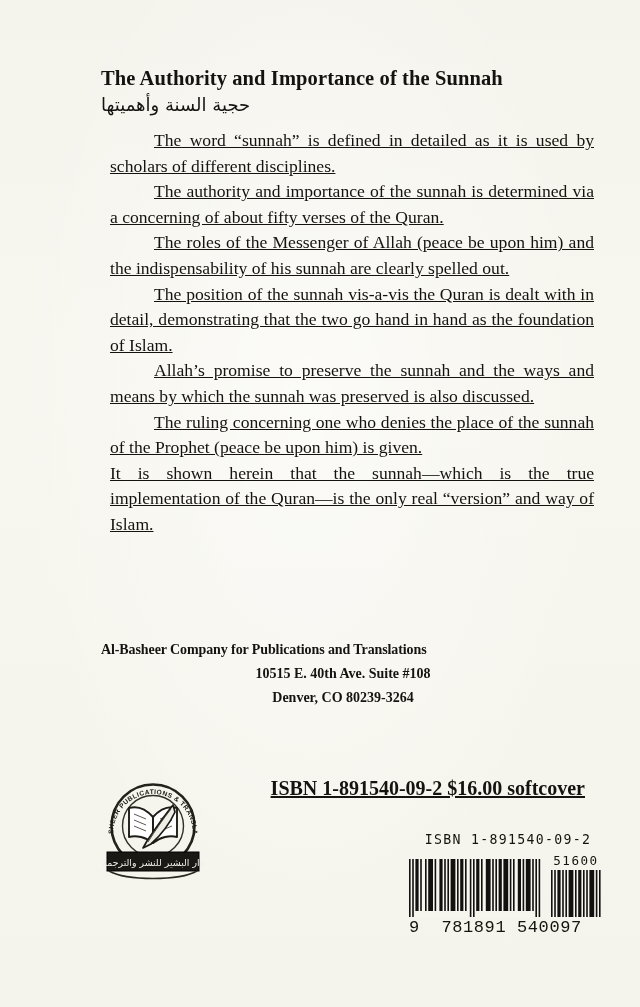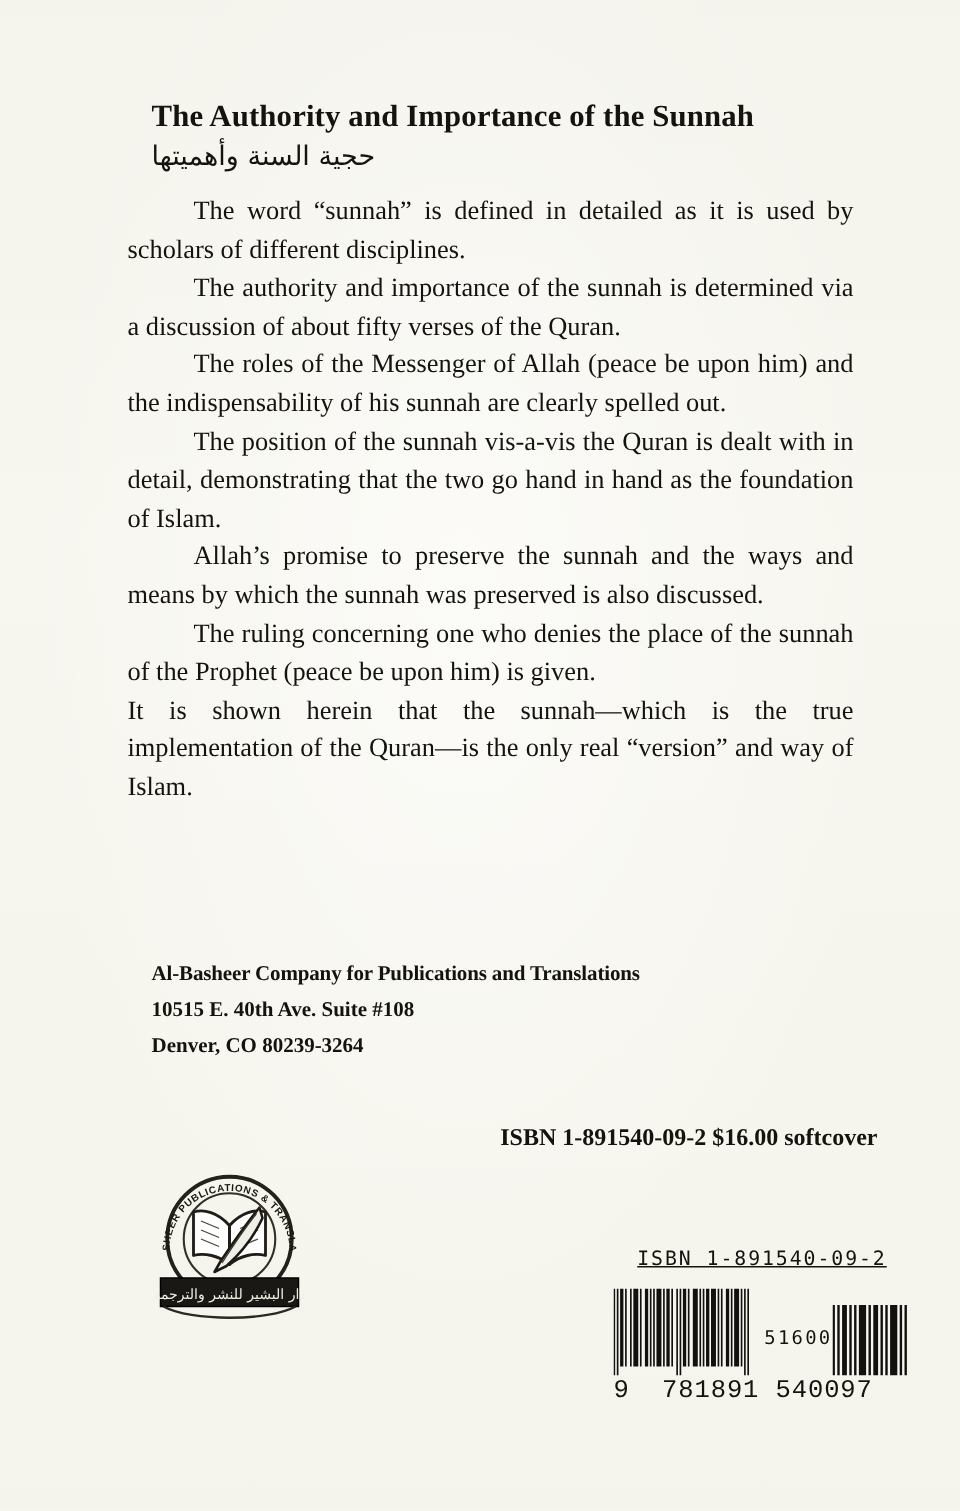--- a/index.html
+++ b/index.html
@@ -53,27 +53,28 @@
     font-size: 18px;
     line-height: 1.25;
     font-family: "DejaVu Sans", "Liberation Sans", sans-serif;
     font-weight: 400;
     padding-right: 2px;
   }
 
   
   .body-copy {
     position: absolute;
-    left: 56px;
+    left: 81px;
     top: 128px;
     width: 484px;
     font-size: 17.6px;
     line-height: 25.6px;
     text-align: justify;
     text-justify: inter-word;
+    text-decoration: underline;
   }
   .body-copy p {
     margin: 0;
     text-indent: 44px;
   }
   .body-copy p.no-indent {
     text-indent: 0;
   }
   .body-copy p:last-child::after {
     content: "";
@@ -90,32 +91,33 @@
     font-weight: bold;
     font-size: 14px;
     line-height: 24px;
   }
   .publisher-name {
     text-align: left;
     white-space: nowrap;
     letter-spacing: -0.1px;
   }
   .publisher-line {
-    text-align: left;
+    text-align: center;
   }
 
   .isbn-price {
     position: absolute;
     left: 72px;
-    top: 748px;
+    top: 777px;
     width: 484px;
     text-align: right;
     font-weight: bold;
-    font-size: 16px;
+    font-size: 20px;
     line-height: 22px;
+    text-decoration: underline;
   }
 
   
   .logo-seal {
     position: absolute;
     left: 70px;
     top: 779px;
     width: 108px;
     height: 104px;
   }
@@ -128,36 +130,35 @@
     top: 832px;
     width: 196px;
   }
   .barcode-isbn {
     font-family: "DejaVu Sans Mono", "Liberation Mono", monospace;
     font-size: 13.2px;
     letter-spacing: 1.3px;
     text-align: center;
     margin-bottom: 4px;
     padding-left: 2px;
-    text-decoration: underline;
   }
   .barcode-body {
     position: relative;
     display: flex;
     align-items: flex-end;
     gap: 9px;
     height: 66px;
   }
   .bars-main {
     width: 133px;
     height: 58px;
   }
   .bars-addon-wrap {
     display: flex;
-    flex-direction: row;
+    flex-direction: column;
     align-items: center;
   }
   .addon-digits {
     font-family: "DejaVu Sans Mono", "Liberation Mono", monospace;
     font-size: 12.6px;
     letter-spacing: 1.5px;
     margin-bottom: 2px;
     line-height: 1;
   }
   .bars-addon {
@@ -181,21 +182,21 @@
 
 <div class="page">
 
   <div class="title-block">
     <div class="book-title">The Authority and Importance of the Sunnah</div>
     <div class="arabic-subtitle">حجية السنة وأهميتها</div>
   </div>
 
   <div class="body-copy">
     <p>The word “sunnah” is defined in detailed as it is used by scholars of different disciplines.</p>
-    <p>The authority and importance of the sunnah is determined via a discussion of about fifty verses of the Quran.</p>
+    <p>The authority and importance of the sunnah is determined via a concerning of about fifty verses of the Quran.</p>
     <p>The roles of the Messenger of Allah (peace be upon him) and the indispensability of his sunnah are clearly spelled out.</p>
     <p>The position of the sunnah vis-a-vis the Quran is dealt with in detail, demonstrating that the two go hand in hand as the foundation of Islam.</p>
     <p>Allah’s promise to preserve the sunnah and the ways and means by which the sunnah was preserved is also discussed.</p>
     <p>The ruling concerning one who denies the place of the sunnah of the Prophet (peace be upon him) is given.</p>
     <p class="no-indent">It is shown herein that the sunnah—which is the true implementation of the Quran—is the only real “version” and way of Islam.</p>
   </div>
 
   <div class="publisher-block">
     <div class="publisher-name">Al-Basheer Company for Publications and Translations</div>
     <div class="publisher-line">10515 E. 40th Ave. Suite #108</div>

